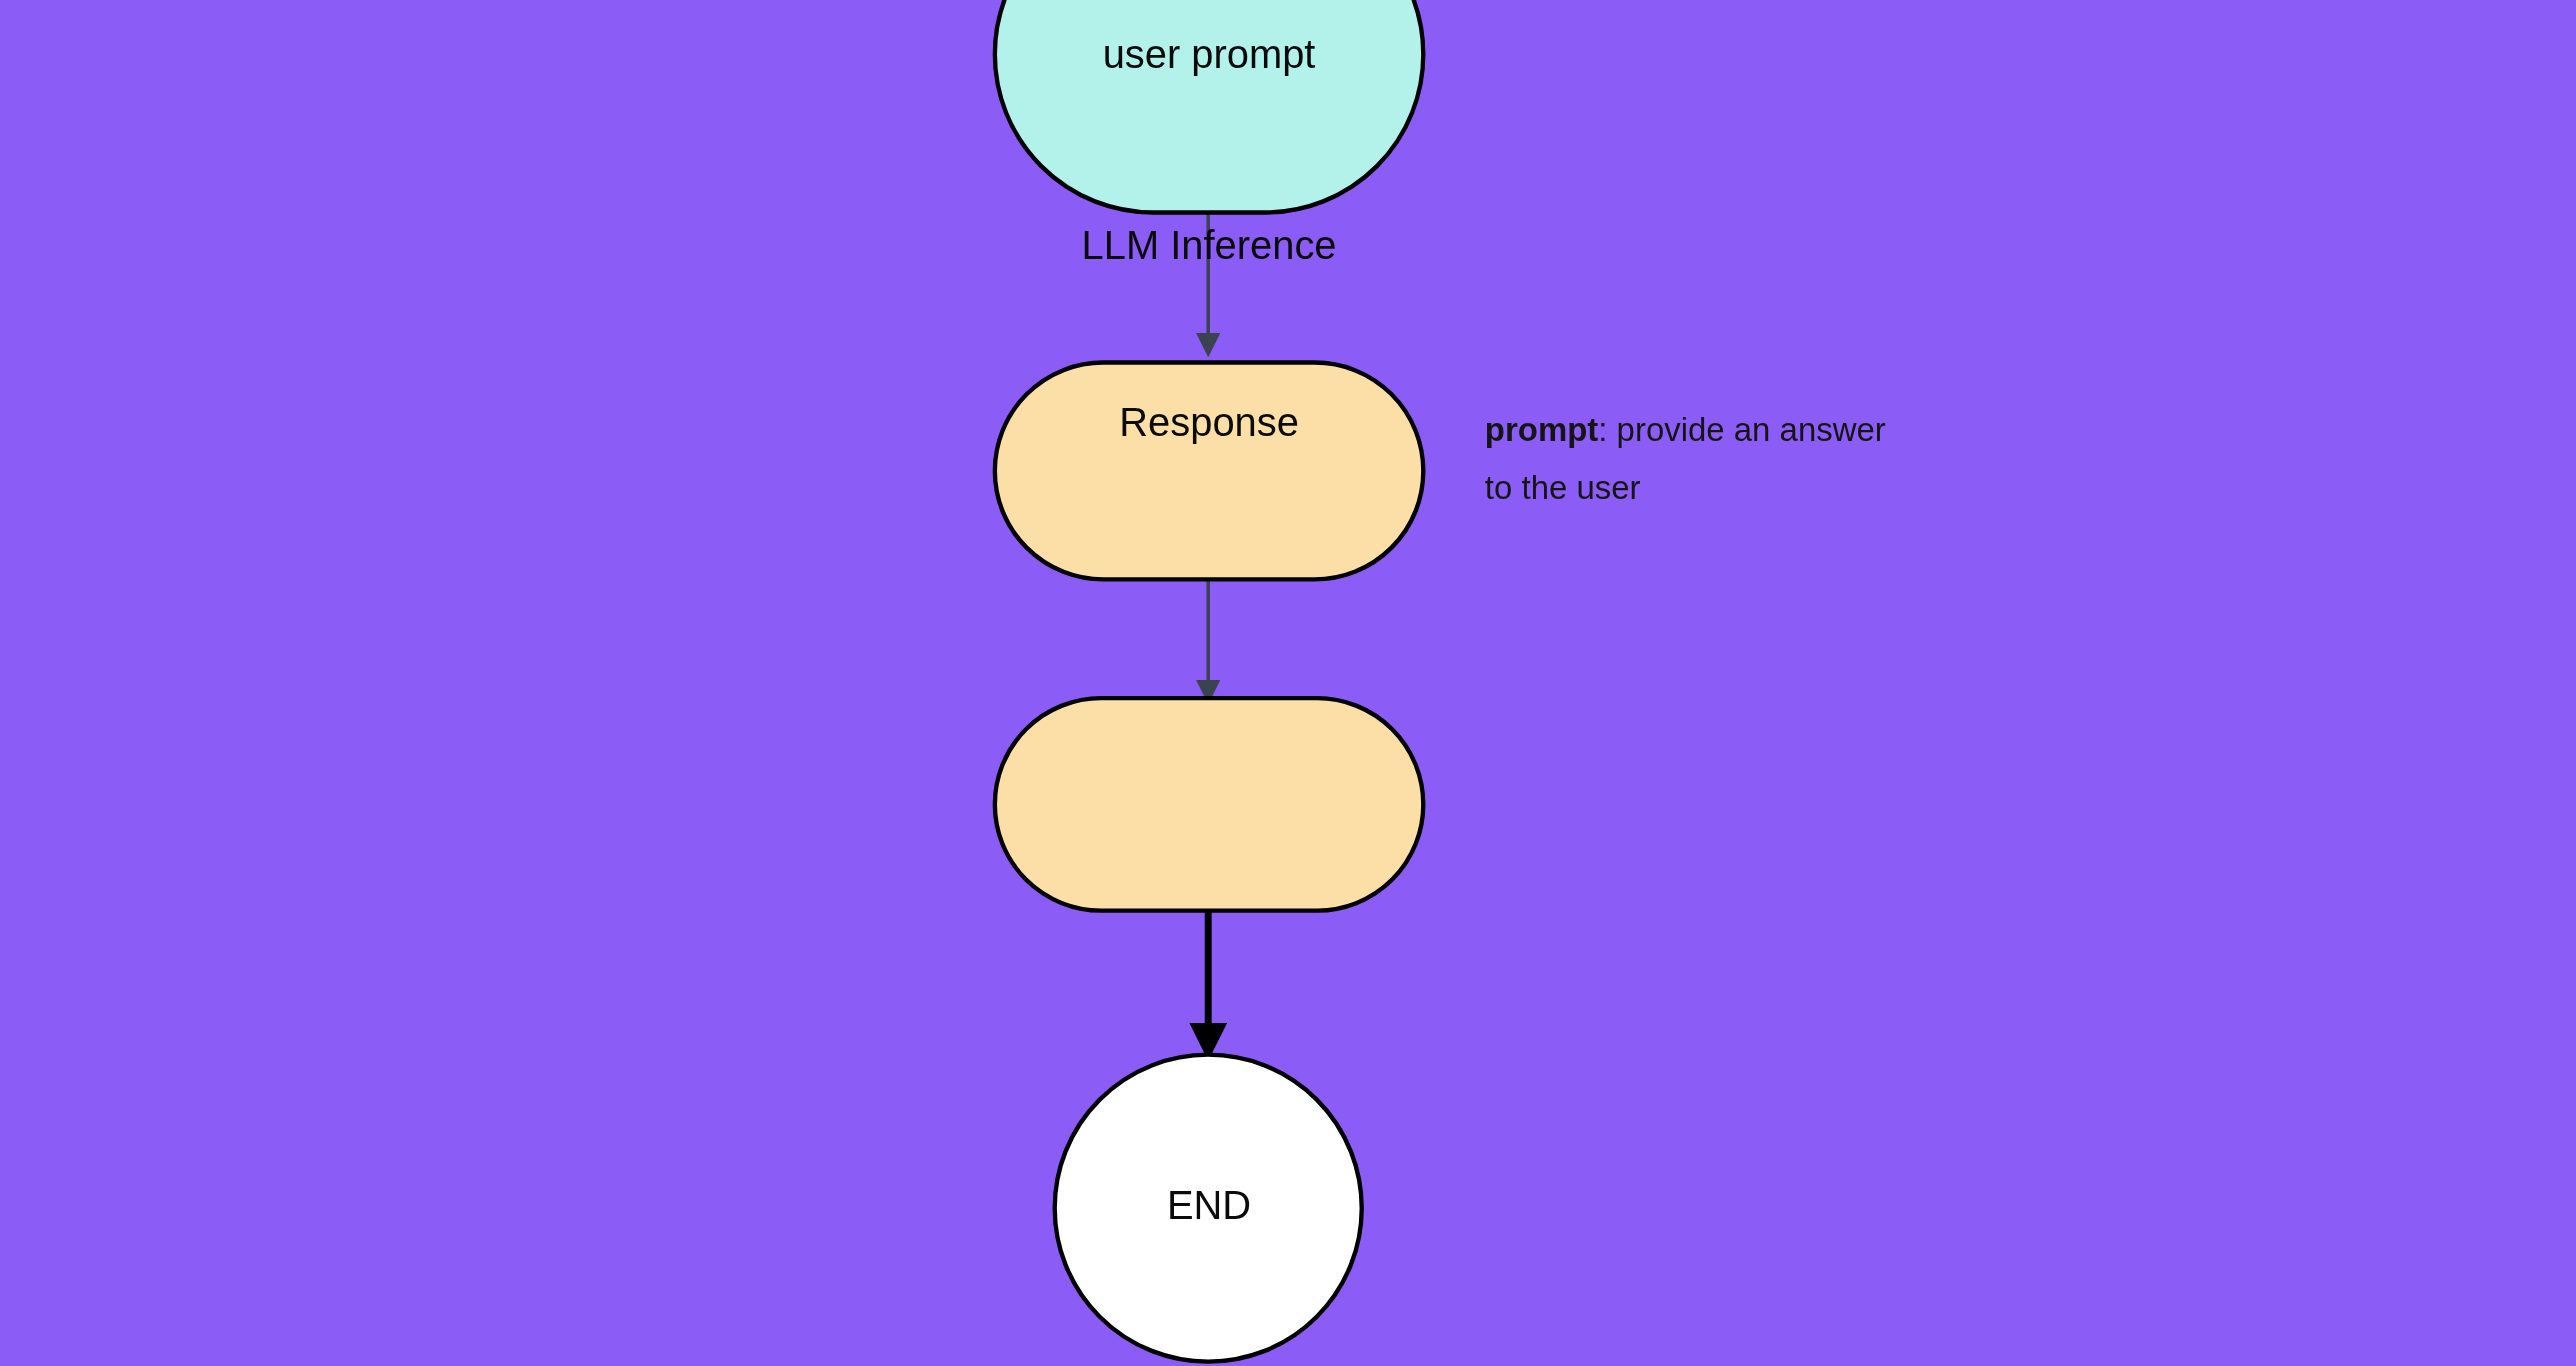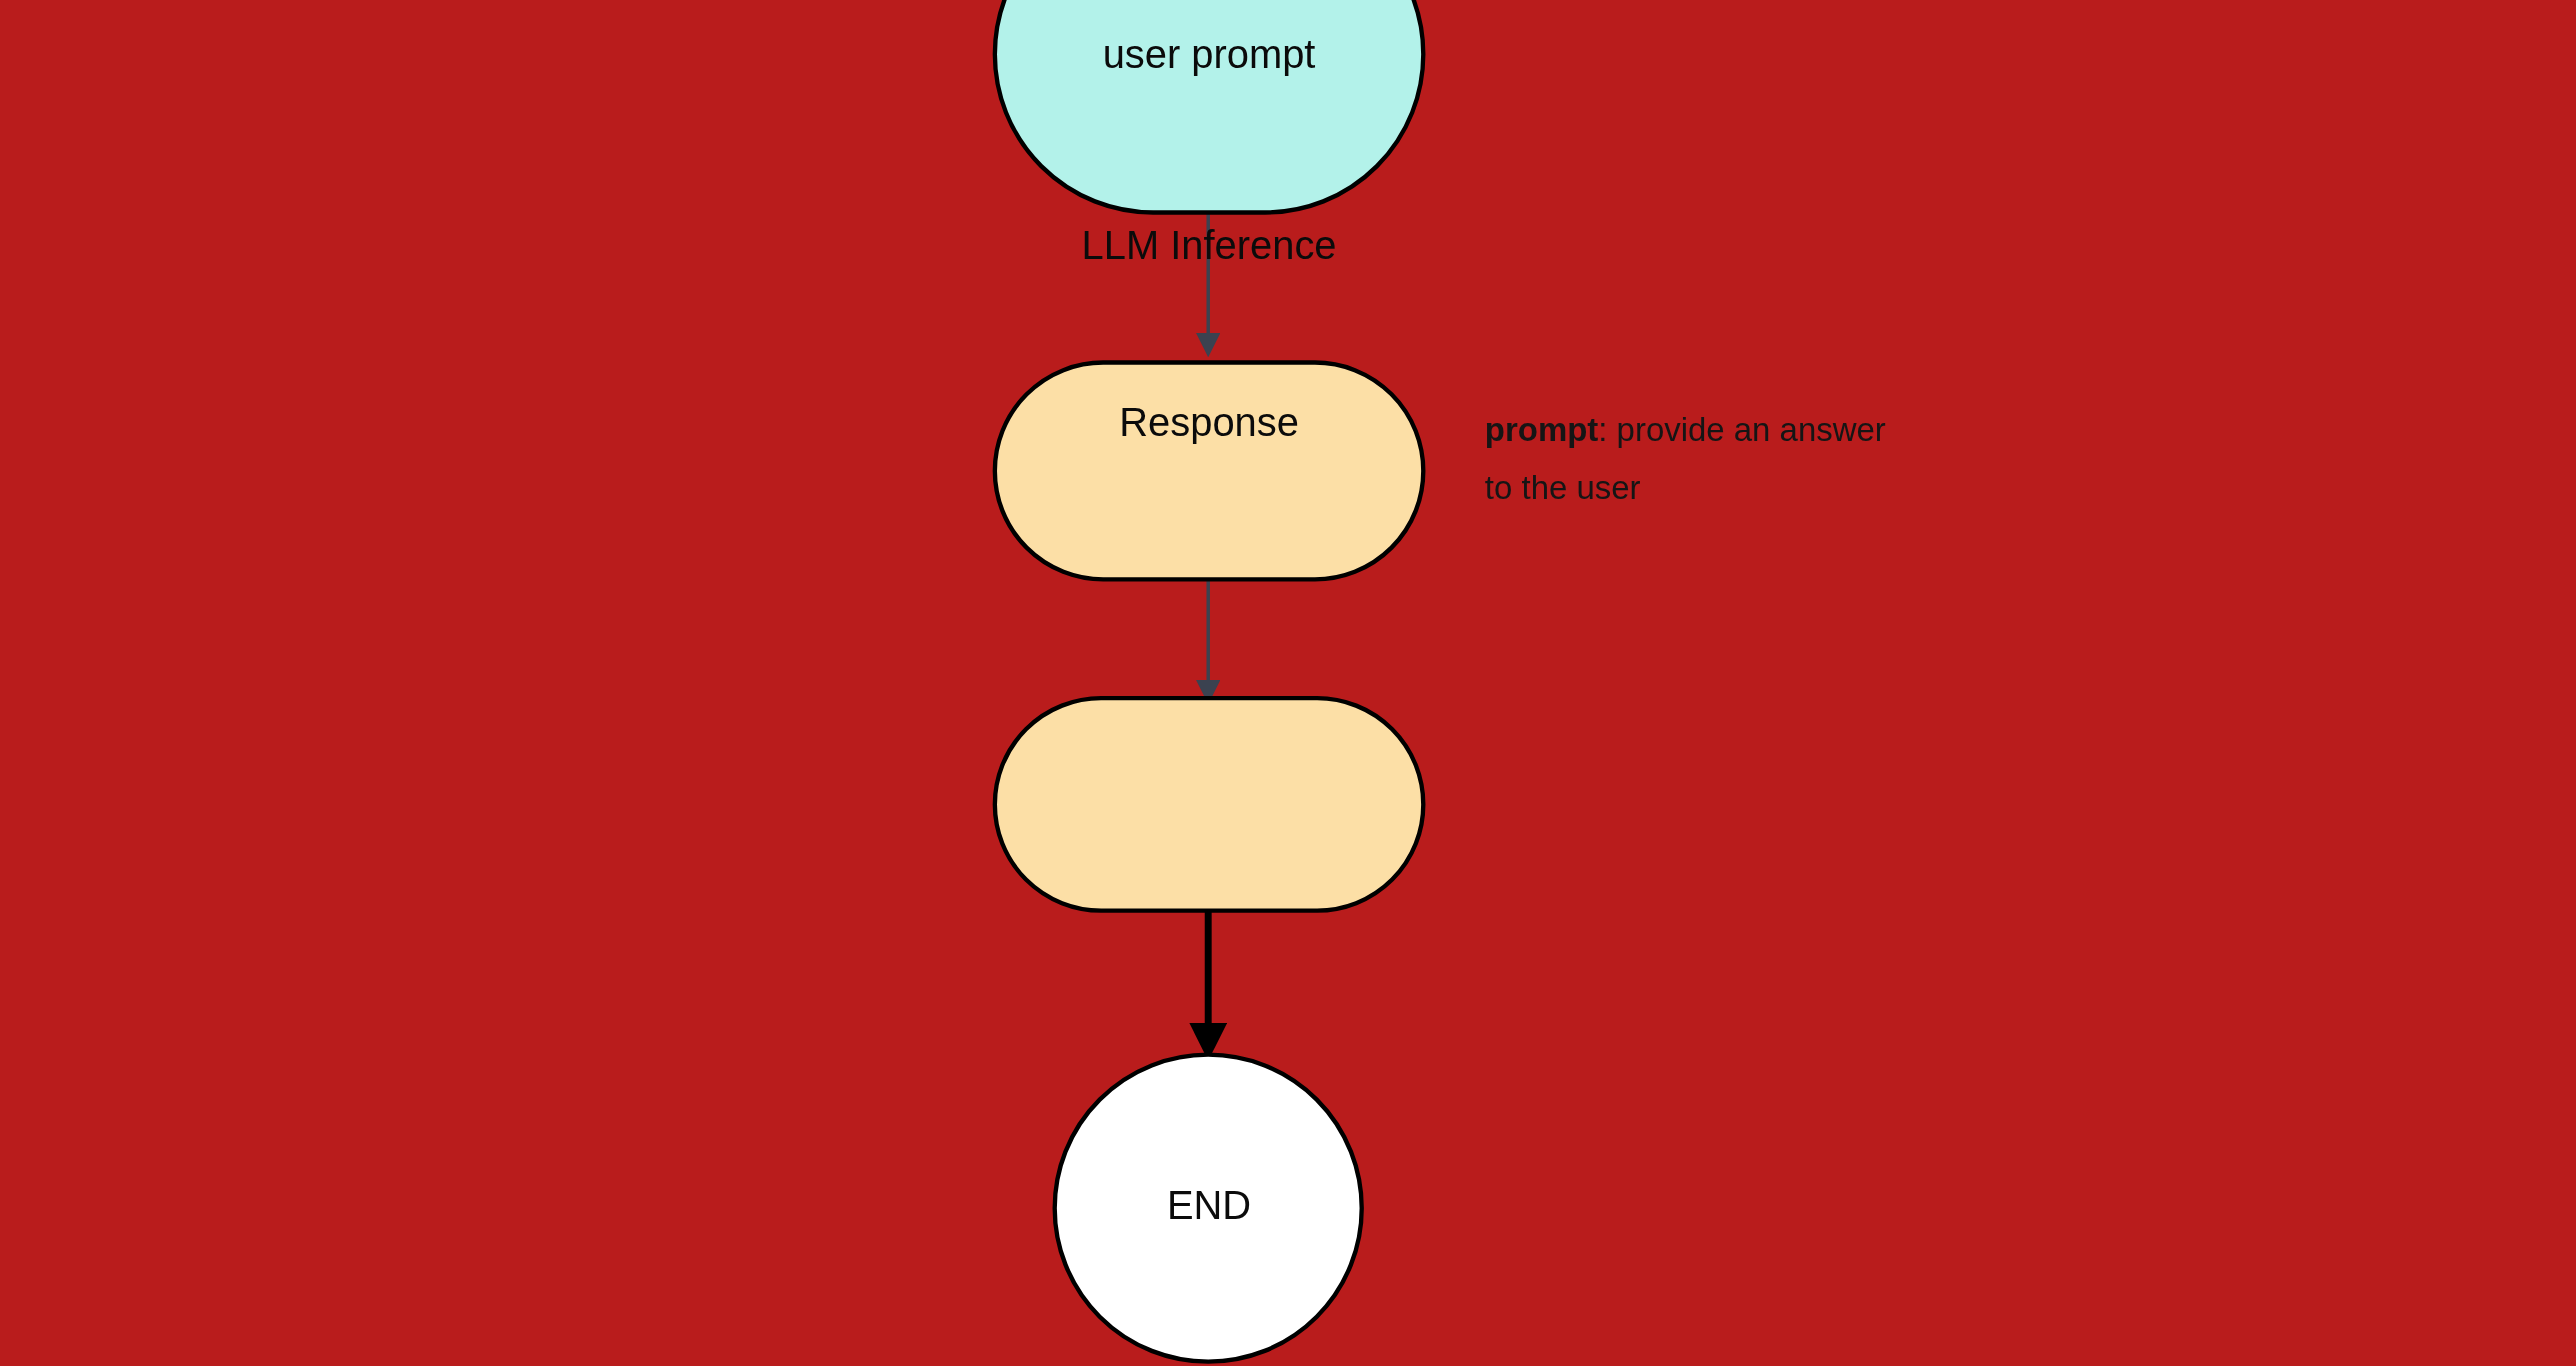--- a/index.html
+++ b/index.html
@@ -10,21 +10,21 @@
     width: 2576px;
     height: 1366px;
     background: #f0f2f5;
     font-family: "Liberation Sans", sans-serif;
     overflow: hidden;
   }
   #canvas {
     position: relative;
     width: 2576px;
     height: 1366px;
-    background: #b91c1c;
+    background: #8b5cf6;
   }
   #flow-svg {
     position: absolute;
     top: 0;
     left: 0;
     width: 2576px;
     height: 1366px;
   }
   .node-label {
     font-family: "Liberation Sans", sans-serif;

